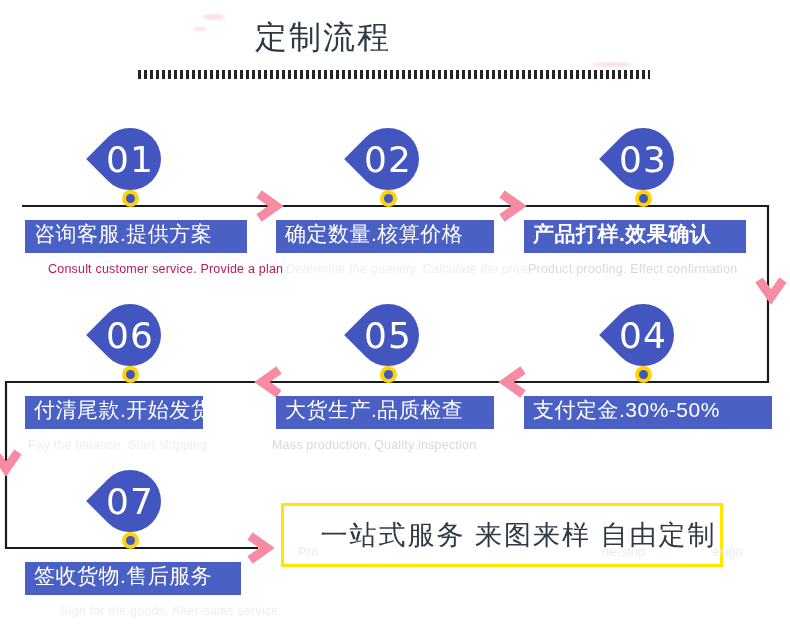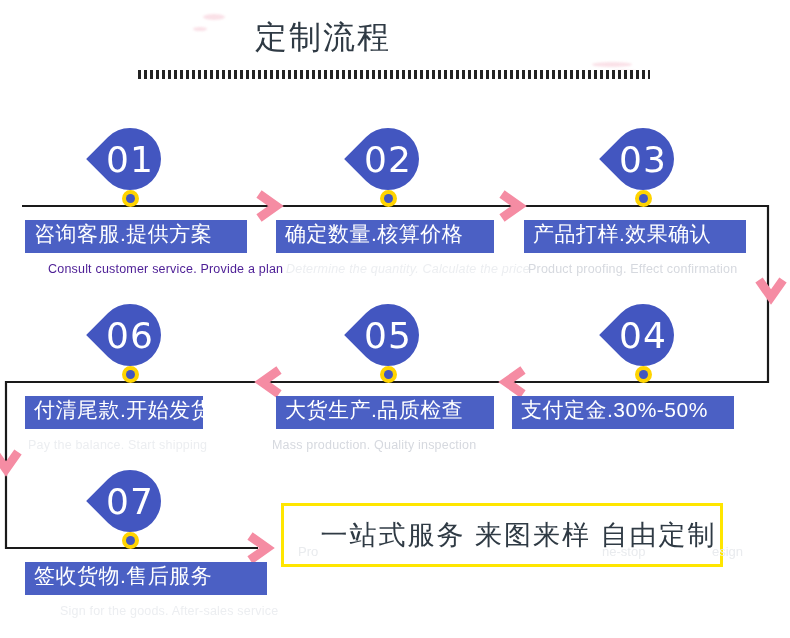--- a/index.html
+++ b/index.html
@@ -86,21 +86,21 @@
     box-sizing:border-box;
     line-height:1.15;
   }
   .sub{
     position:absolute;
     font-size:12.5px;
     color:#c9ccd3;
     white-space:nowrap;
     letter-spacing:.2px;
   }
-  .sub.faint1{color:#4c1d95;}
+  .sub.faint1{color:#be185d;}
   .sub.faint2{color:#d6d9df;}
   .sub.faint3{color:#eceef1;}
 
   
   .slogan{
     position:absolute;
     left:281px;top:503px;
     width:442px;height:64px;
     border:3px solid #ffe600;
     box-sizing:border-box;
@@ -182,31 +182,31 @@
   <div class="chip" style="left:276px;top:220px;width:218px;">确定数量.核算价格</div>
   <div class="sub faint3" style="left:286px;top:262px;font-style:italic;">Determine the quantity. Calculate the price</div>
 
   <div class="step" style="left:612px;top:128px;">
     <div class="pin"></div>
     <div class="pin-num">03</div>
     <div class="dot">
         <i></i>
       </div>
   </div>
-  <div class="chip" style="left:524px;top:220px;width:222px;">产品打样.效果确认</div>
+  <div class="chip" style="left:524px;top:220px;width:222px;font-weight:bold;">产品打样.效果确认</div>
   <div class="sub faint2" style="left:528px;top:262px;">Product proofing. Effect confirmation</div>
 
   <div class="step" style="left:612px;top:304px;">
     <div class="pin"></div>
     <div class="pin-num">04</div>
     <div class="dot">
         <i></i>
       </div>
   </div>
-  <div class="chip" style="left:512px;top:396px;width:222px;">支付定金.30%-50%</div>
+  <div class="chip" style="left:524px;top:396px;width:248px;">支付定金.30%-50%</div>
 
   <div class="step" style="left:357px;top:304px;">
     <div class="pin"></div>
     <div class="pin-num">05</div>
     <div class="dot">
         <i></i>
       </div>
   </div>
   <div class="chip" style="left:276px;top:396px;width:218px;">大货生产.品质检查</div>
   <div class="sub faint2" style="left:272px;top:438px;">Mass production. Quality inspection</div>
@@ -221,21 +221,21 @@
   <div class="chip" style="left:25px;top:396px;width:178px;">付清尾款.开始发货</div>
   <div class="sub faint3" style="left:28px;top:438px;">Pay the balance. Start shipping</div>
 
   <div class="step" style="left:99px;top:470px;">
     <div class="pin"></div>
     <div class="pin-num">07</div>
     <div class="dot">
         <i></i>
       </div>
   </div>
-  <div class="chip" style="left:25px;top:562px;width:242px;">签收货物.售后服务</div>
+  <div class="chip" style="left:25px;top:562px;width:216px;">签收货物.售后服务</div>
   <div class="sub faint3" style="left:60px;top:604px;">Sign for the goods. After-sales service</div>
 
   <div class="slogan">
     <div class="slogan-ghost" style="left:14px;top:38px;">Pro</div>
     <div class="slogan-ghost" style="left:318px;top:38px;">ne-stop</div>
     <div class="slogan-ghost" style="left:428px;top:38px;">esign</div>
     <div class="slogan-text">一站式服务  来图来样  自由定制</div>
   </div>
 
 </div>

